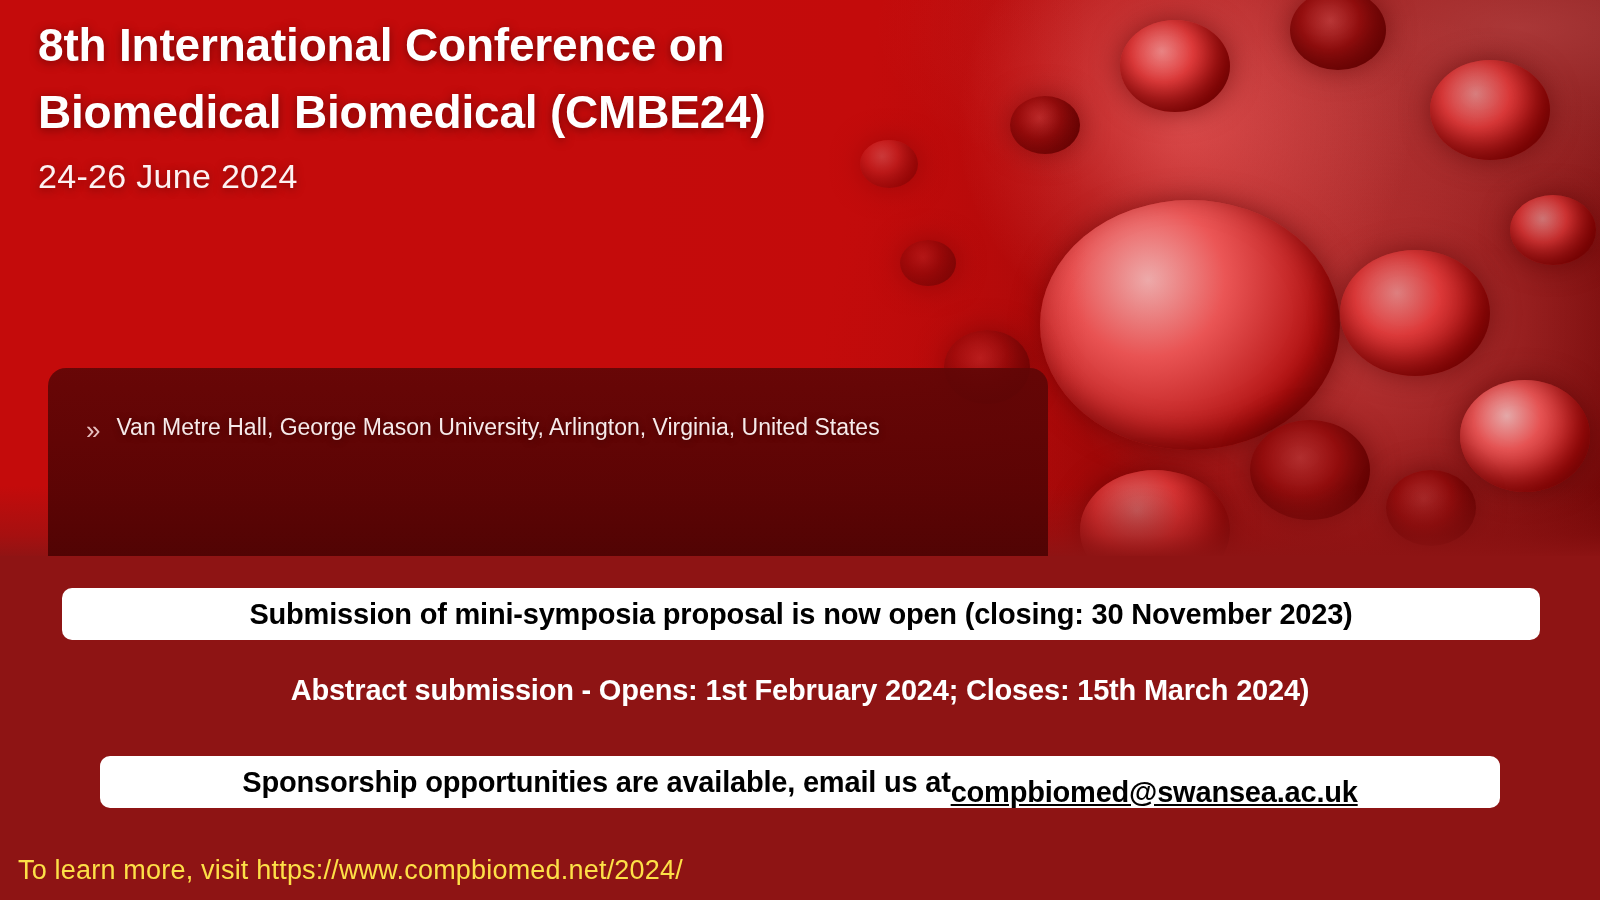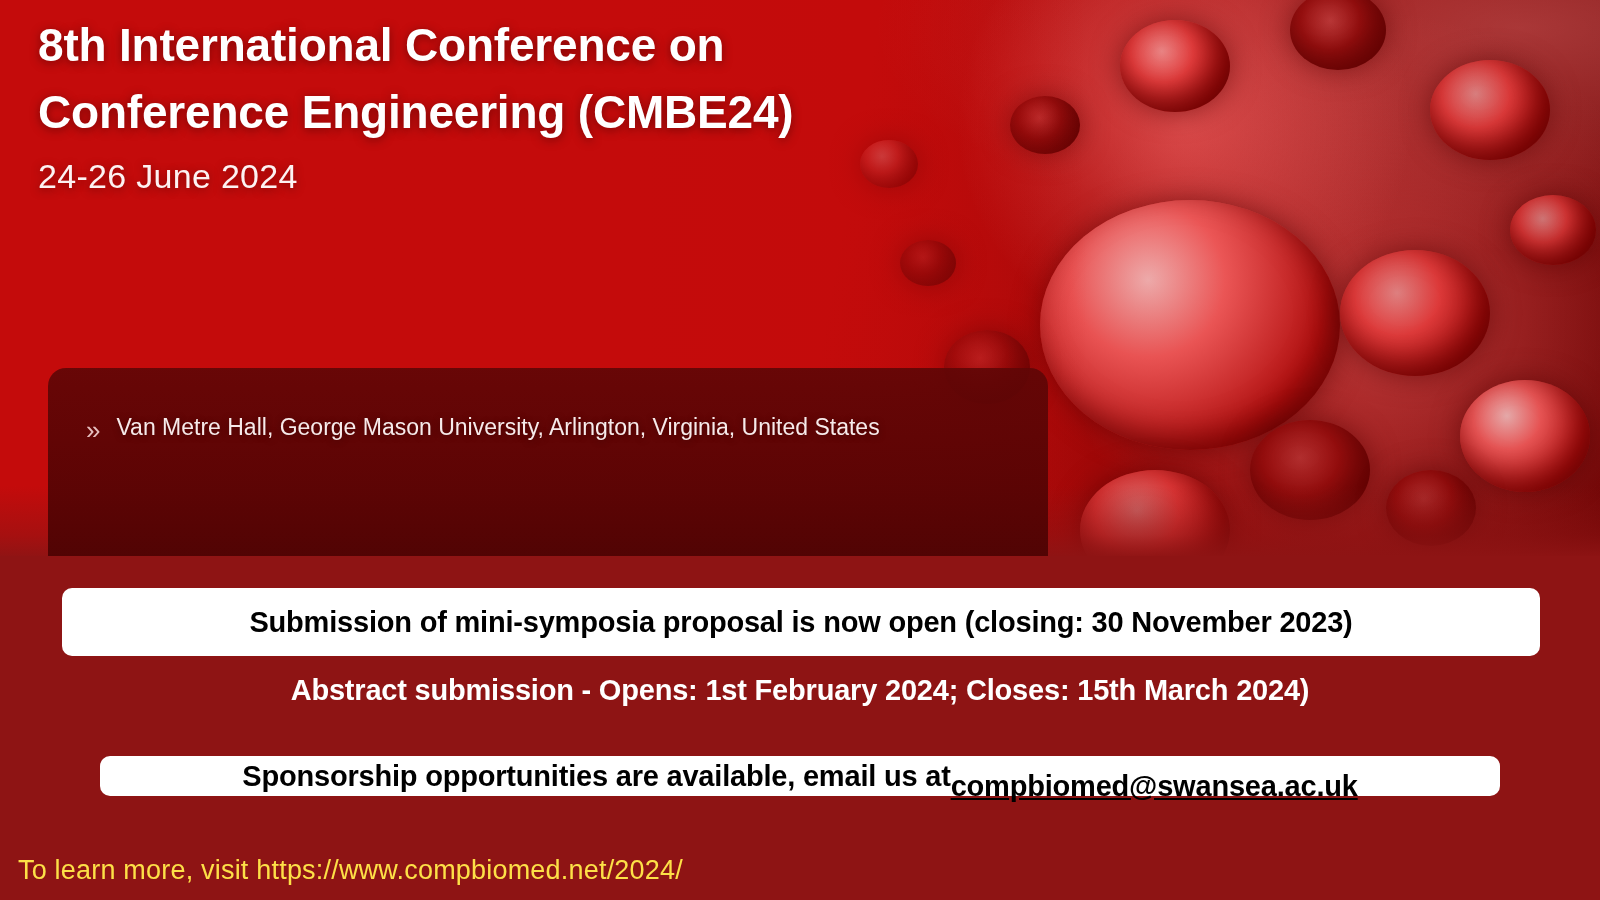--- a/index.html
+++ b/index.html
@@ -142,28 +142,28 @@
     display: flex;
     align-items: center;
     justify-content: center;
     white-space: nowrap;
     letter-spacing: -0.2px;
   }
   .callout-1 {
     left: 62px;
     top: 32px;
     width: 1478px;
-    height: 68px;
+    height: 52px;
     font-size: 29px;
   }
   .callout-3 {
     left: 100px;
     top: 200px;
     width: 1400px;
-    height: 40px;
+    height: 52px;
     font-size: 29px;
   }
   .callout-3 .mailto {
     text-decoration: underline;
     color: #000000;
     margin-top: 20px;
   }
 
   .banner-line {
     position: absolute;
@@ -207,21 +207,21 @@
     <div class="cell" style="left:1080px; top:470px; width:150px; height:120px;"></div>
     <div class="cell dark" style="left:1386px; top:470px; width:90px; height:76px;"></div>
     <div class="cell" style="left:1510px; top:195px; width:86px; height:70px;"></div>
     <div class="cell dark" style="left:900px; top:240px; width:56px; height:46px;"></div>
 
     <div class="hero-vignette"></div>
 
     <div class="hero-text">
       <div class="conf-title">
         <span class="line">8th International Conference on</span>
-        <span class="line">Conference Engineering (CMBE24)</span>
+        <span class="line">Biomedical Biomedical (CMBE24)</span>
       </div>
       <div class="conf-dates">24-26 June 2024</div>
     </div>
 
     <div class="venue-panel">
       <span class="venue-bullet">»</span>
       <span class="venue-text">Van Metre Hall, George Mason University, Arlington, Virginia, United States</span>
     </div>
 
     <div class="hero-fade-bottom"></div>

